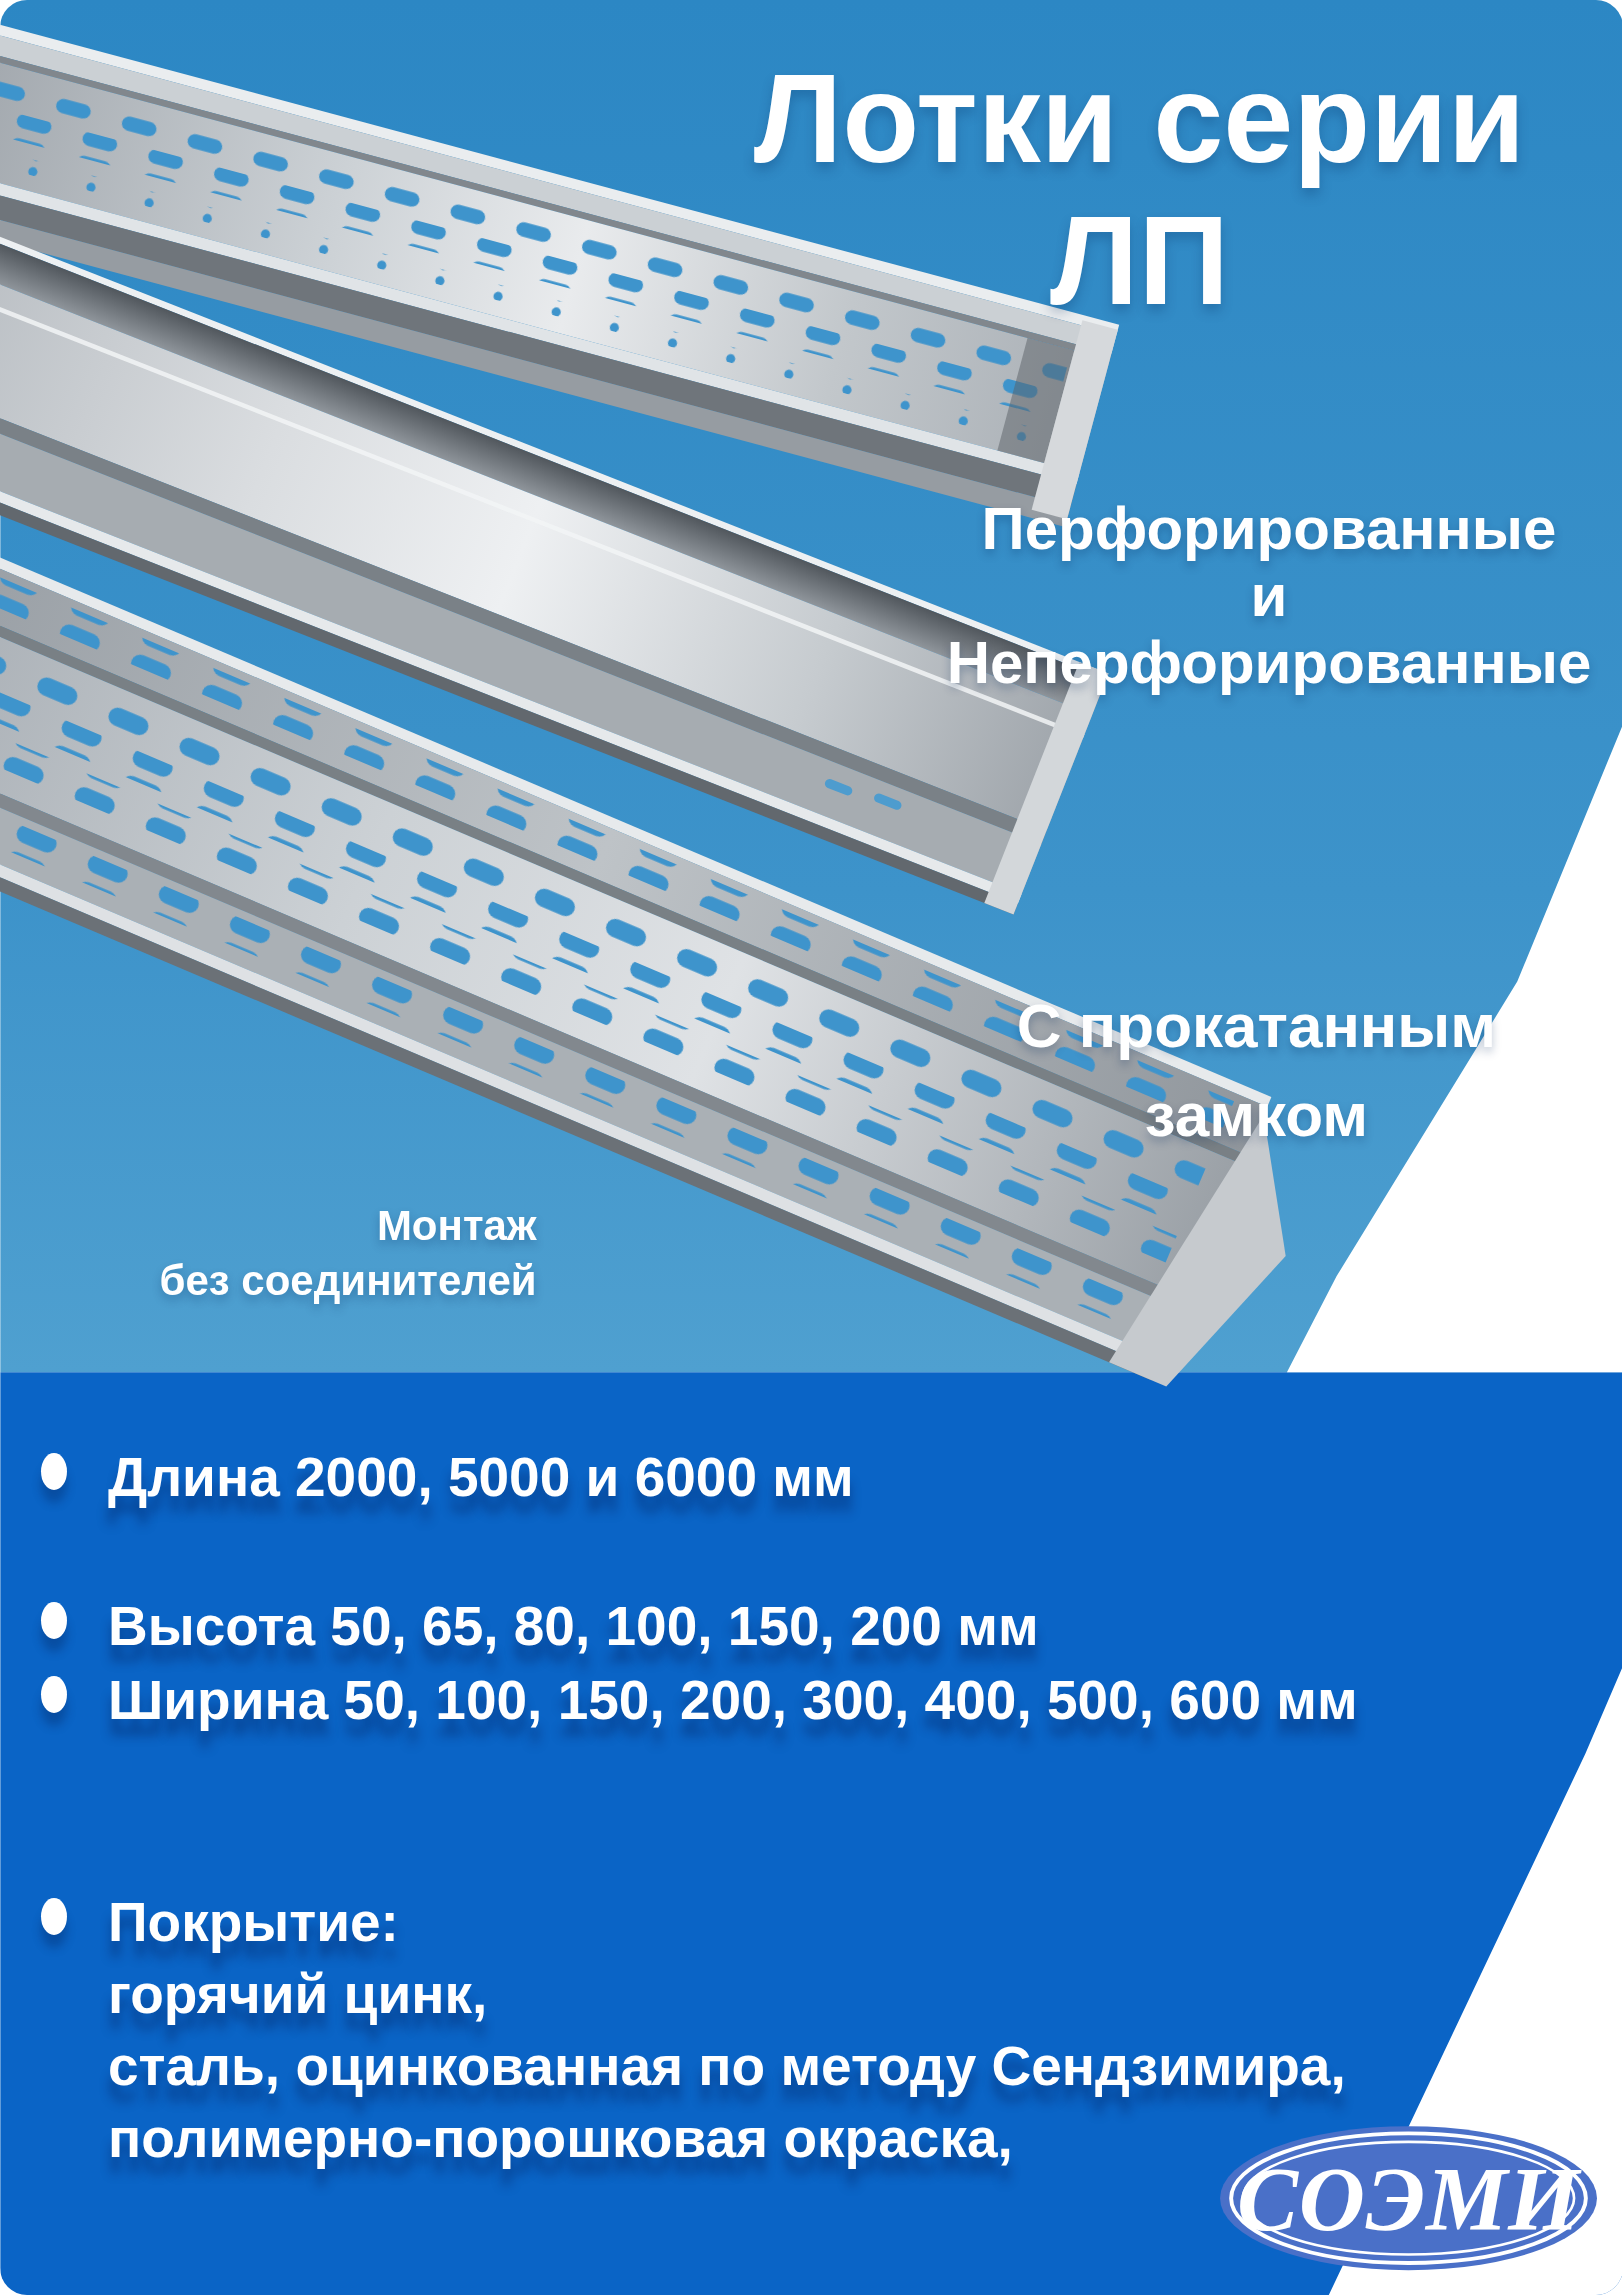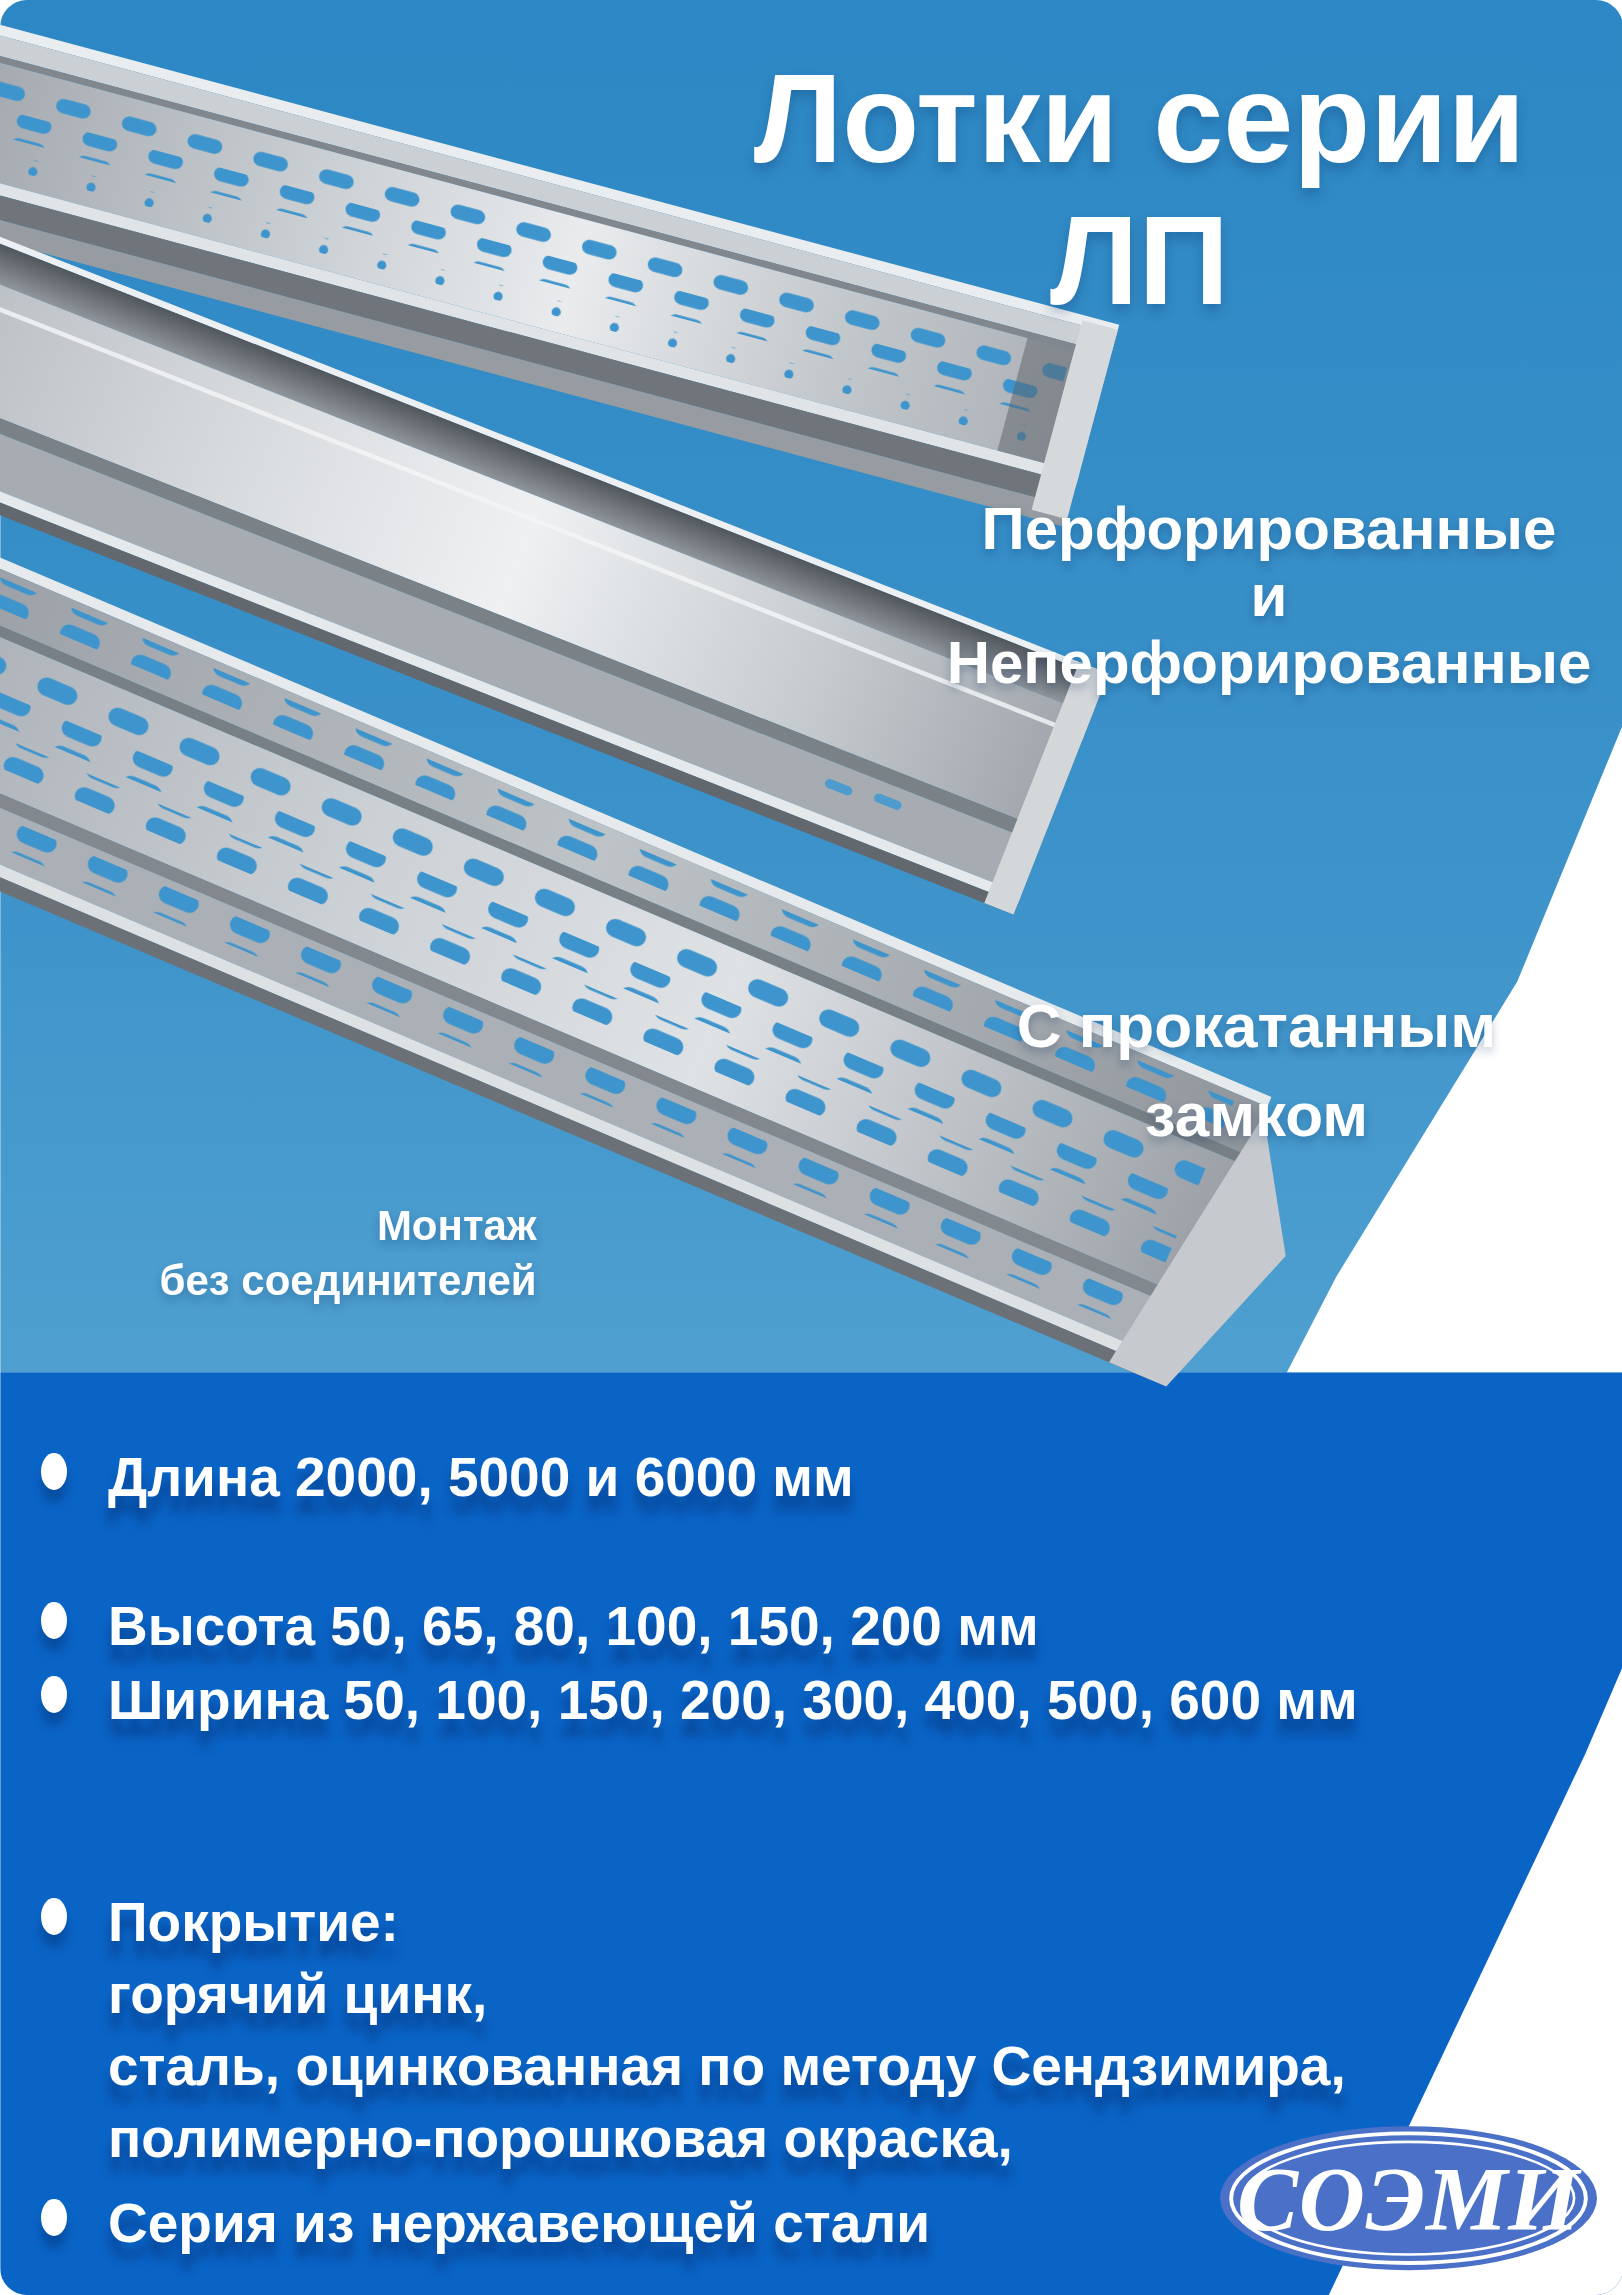--- a/index.html
+++ b/index.html
@@ -184,24 +184,20 @@
   </div>
   <div class="bullet b5">
     <span class="dot"></span>
     <span class="bt">
       <div>Покрытие:</div>
       <div>горячий цинк,</div>
       <div>сталь, оцинкованная по методу Сендзимира,</div>
       <div>полимерно-порошковая окраска,</div>
     </span>
   </div>
-  <div class="bullet b6">
-    <span class="dot"></span>
-    <span class="bt">Серия из нержавеющей стали</span>
-  </div>
 
   <svg id="logo" viewBox="0 0 576 221">
     <ellipse cx="288" cy="110" rx="288" ry="110" fill="#4A70C8"></ellipse>
     <ellipse cx="288" cy="110" rx="271" ry="99" fill="none" stroke="#ffffff" stroke-width="6"></ellipse>
     <ellipse cx="288" cy="110" rx="253" ry="86" fill="none" stroke="#ffffff" stroke-width="4"></ellipse>
     <text x="288" y="158" text-anchor="middle">СОЭМИ</text>
   </svg>
 
 </div>
 

